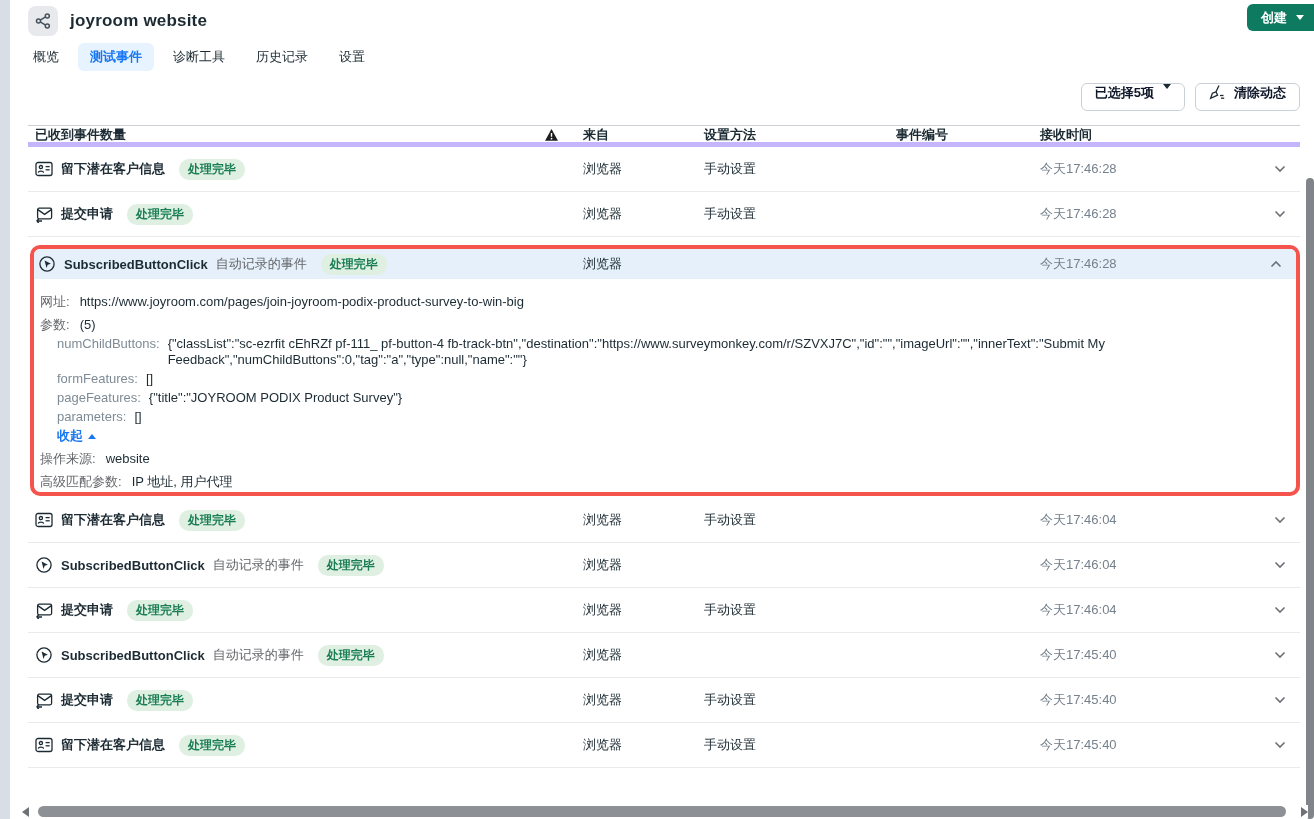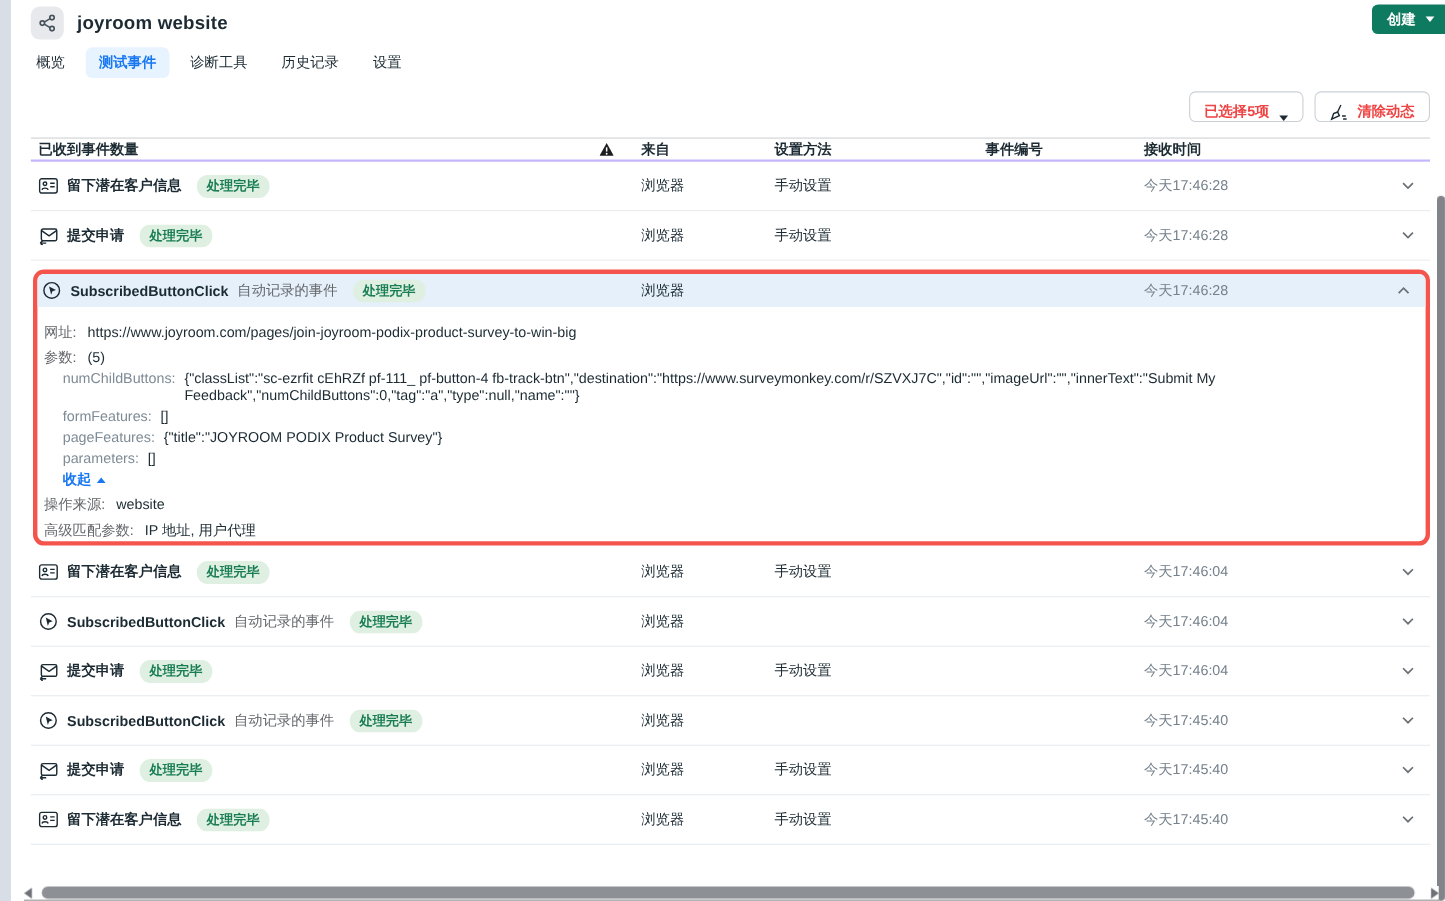--- a/index.html
+++ b/index.html
@@ -29,26 +29,26 @@
   .tab.active { background:#E7F3FF; color:#1877F2; font-weight:bold; }
 
   
   .status-row { display:flex; align-items:center; margin-top:8px; height:36px; }
   .status-left { display:flex; gap:10px; margin-left:5px; }
   .status-dot { width:9px; height:9px; border-radius:50%; background:#31A24C; margin-top:4px; flex:none; }
   .status-title { font-size:13px; color:#1C2B33; line-height:15px; }
   .status-sub { font-size:12px; color:#7C8791; margin-top:3px; display:flex; gap:10px; align-items:center; }
   .status-divider { color:#C3C8CD; }
   .toolbar { margin-left:auto; display:flex; gap:10px; align-items:center; }
-  .btn-secondary { height:28px; border:1px solid #CBD0D6; border-radius:6px; background:#fff; color:#ef4444;
-    display:flex; align-items:flex-end; gap:9px; padding:0 13px; font-weight:bold; font-size:13px; cursor:pointer; font-family:inherit; }
+  .btn-secondary { height:28px; border:1px solid #CBD0D6; border-radius:6px; background:#fff; color:#0f172a;
+    display:flex; align-items:flex-start; gap:9px; padding:0 13px; font-weight:bold; font-size:13px; cursor:pointer; font-family:inherit; }
 
   
   .grid-cols { display:grid; grid-template-columns:500px 46px 130px 192px 144px 1fr 40px; align-items:center; }
-  .table-header { height:22px; border-top:1px solid #CDD1D5; border-bottom:2px solid #c4b5fd; font-weight:bold; margin-top:10px; }
+  .table-header { height:22px; border-top:1px solid #CDD1D5; border-bottom:5px solid #c4b5fd; font-weight:bold; margin-top:10px; }
   .table-header .hcell:first-child { padding-left:7px; }
   .hcell.center { display:flex; justify-content:center; }
   .hcell.pad { padding-left:9px; }
 
   .row { height:45px; border-bottom:1px solid #E8EBEE; }
   .name-cell { display:flex; align-items:center; gap:8px; padding-left:7px; overflow:hidden; white-space:nowrap; }
   .row-icon { display:flex; align-items:center; flex:none; }
   .row-name { font-weight:bold; }
   .row-auto { color:#65676B; }
   .badge { background:#DFF0E3; color:#1B7E53; font-size:12px; font-weight:bold; padding:2px 9px; border-radius:10px; margin-left:6px; flex:none; }

